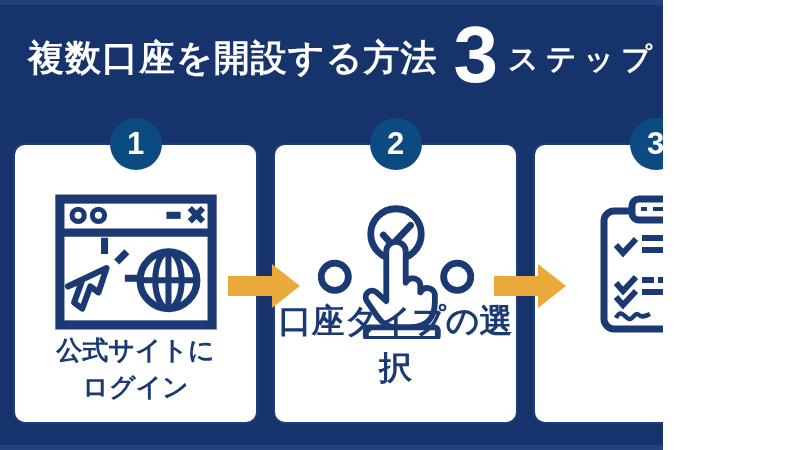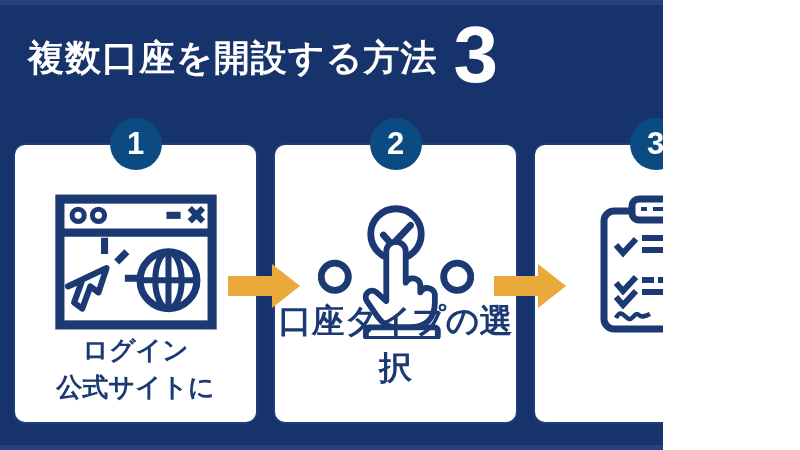--- a/index.html
+++ b/index.html
@@ -65,20 +65,21 @@
 <body>
 
 <div class="stage">
 
   <div class="edge-strip top"></div>
   <div class="edge-strip bottom"></div>
 
   <header class="title">
     <span class="t-main">複数口座を開設する方法</span>
     <span class="t-num">3</span>
+    <span class="t-suf">ステップ</span>
   </header>
 
   <section class="card c1">
     <div class="badge">
       <span>1</span>
     </div>
     <div class="icon-box">
       <svg width="166" height="138" viewBox="0 0 162 136">
         <rect class="st" x="6" y="6" width="150" height="124" stroke-width="9"></rect>
         <line class="st" x1="6" y1="39" x2="156" y2="39" stroke-width="8"></line>
@@ -88,22 +89,22 @@
         <path class="st" d="M134 15 l13 13 M147 15 l-13 13" stroke-width="6"></path>
         <circle class="st" cx="113" cy="86" r="28" stroke-width="7"></circle>
         <ellipse class="st" cx="113" cy="86" rx="13" ry="28" stroke-width="6"></ellipse>
         <line class="st" x1="85" y1="86" x2="141" y2="86" stroke-width="6"></line>
         <line class="st" x1="113" y1="58" x2="113" y2="114" stroke-width="6"></line>
         <polygon class="st" points="52,74 44,98 36,92 28,114 20,108 28,86 14,92" stroke-width="6" stroke-linejoin="round"></polygon>
         <path class="st" d="M50 44 V60 M62 68 L72 58 M70 84 H86" stroke-width="7"></path>
       </svg>
     </div>
     <div class="label two-line">
+      <div>公式サイトに</div>
       <div>ログイン</div>
-      <div>公式サイトに</div>
     </div>
   </section>
 
   <div class="arrow a1">
     <svg width="72" height="44" viewBox="0 0 72 44">
       <polygon points="0,12 44,12 44,0 72,22 44,44 44,32 0,32" fill="#e9a93b"></polygon>
     </svg>
   </div>
 
   <section class="card c2">

